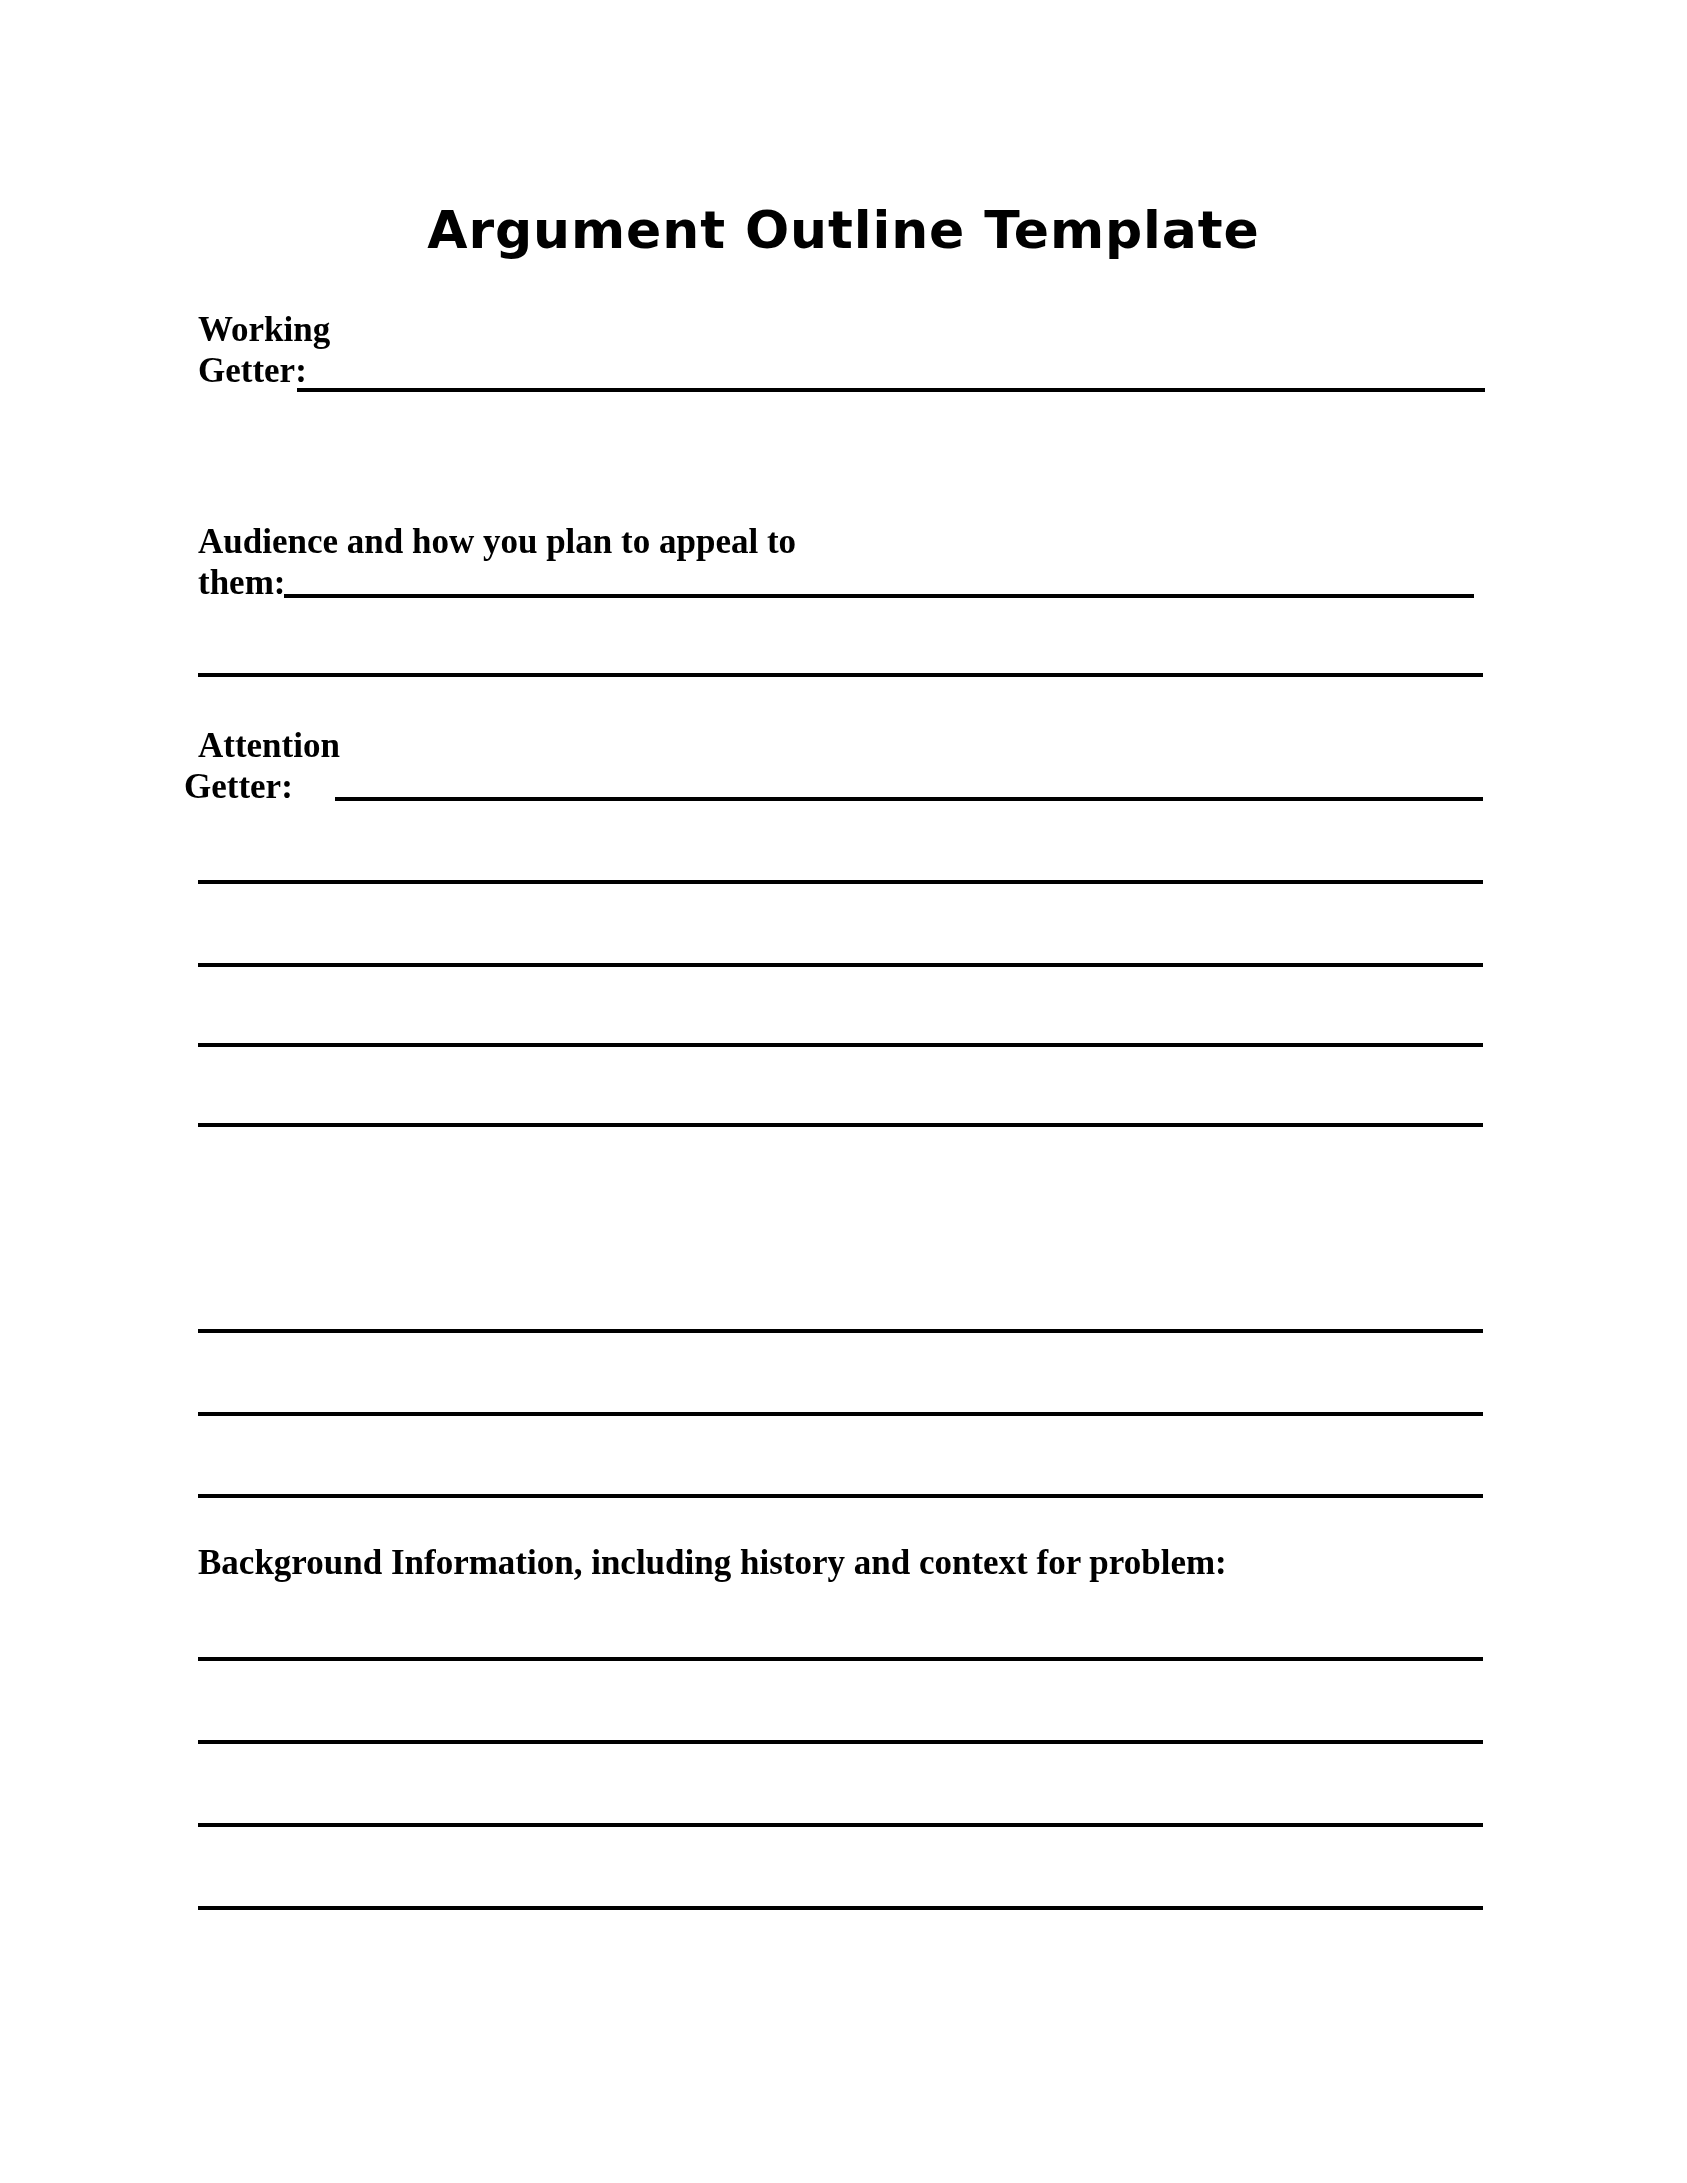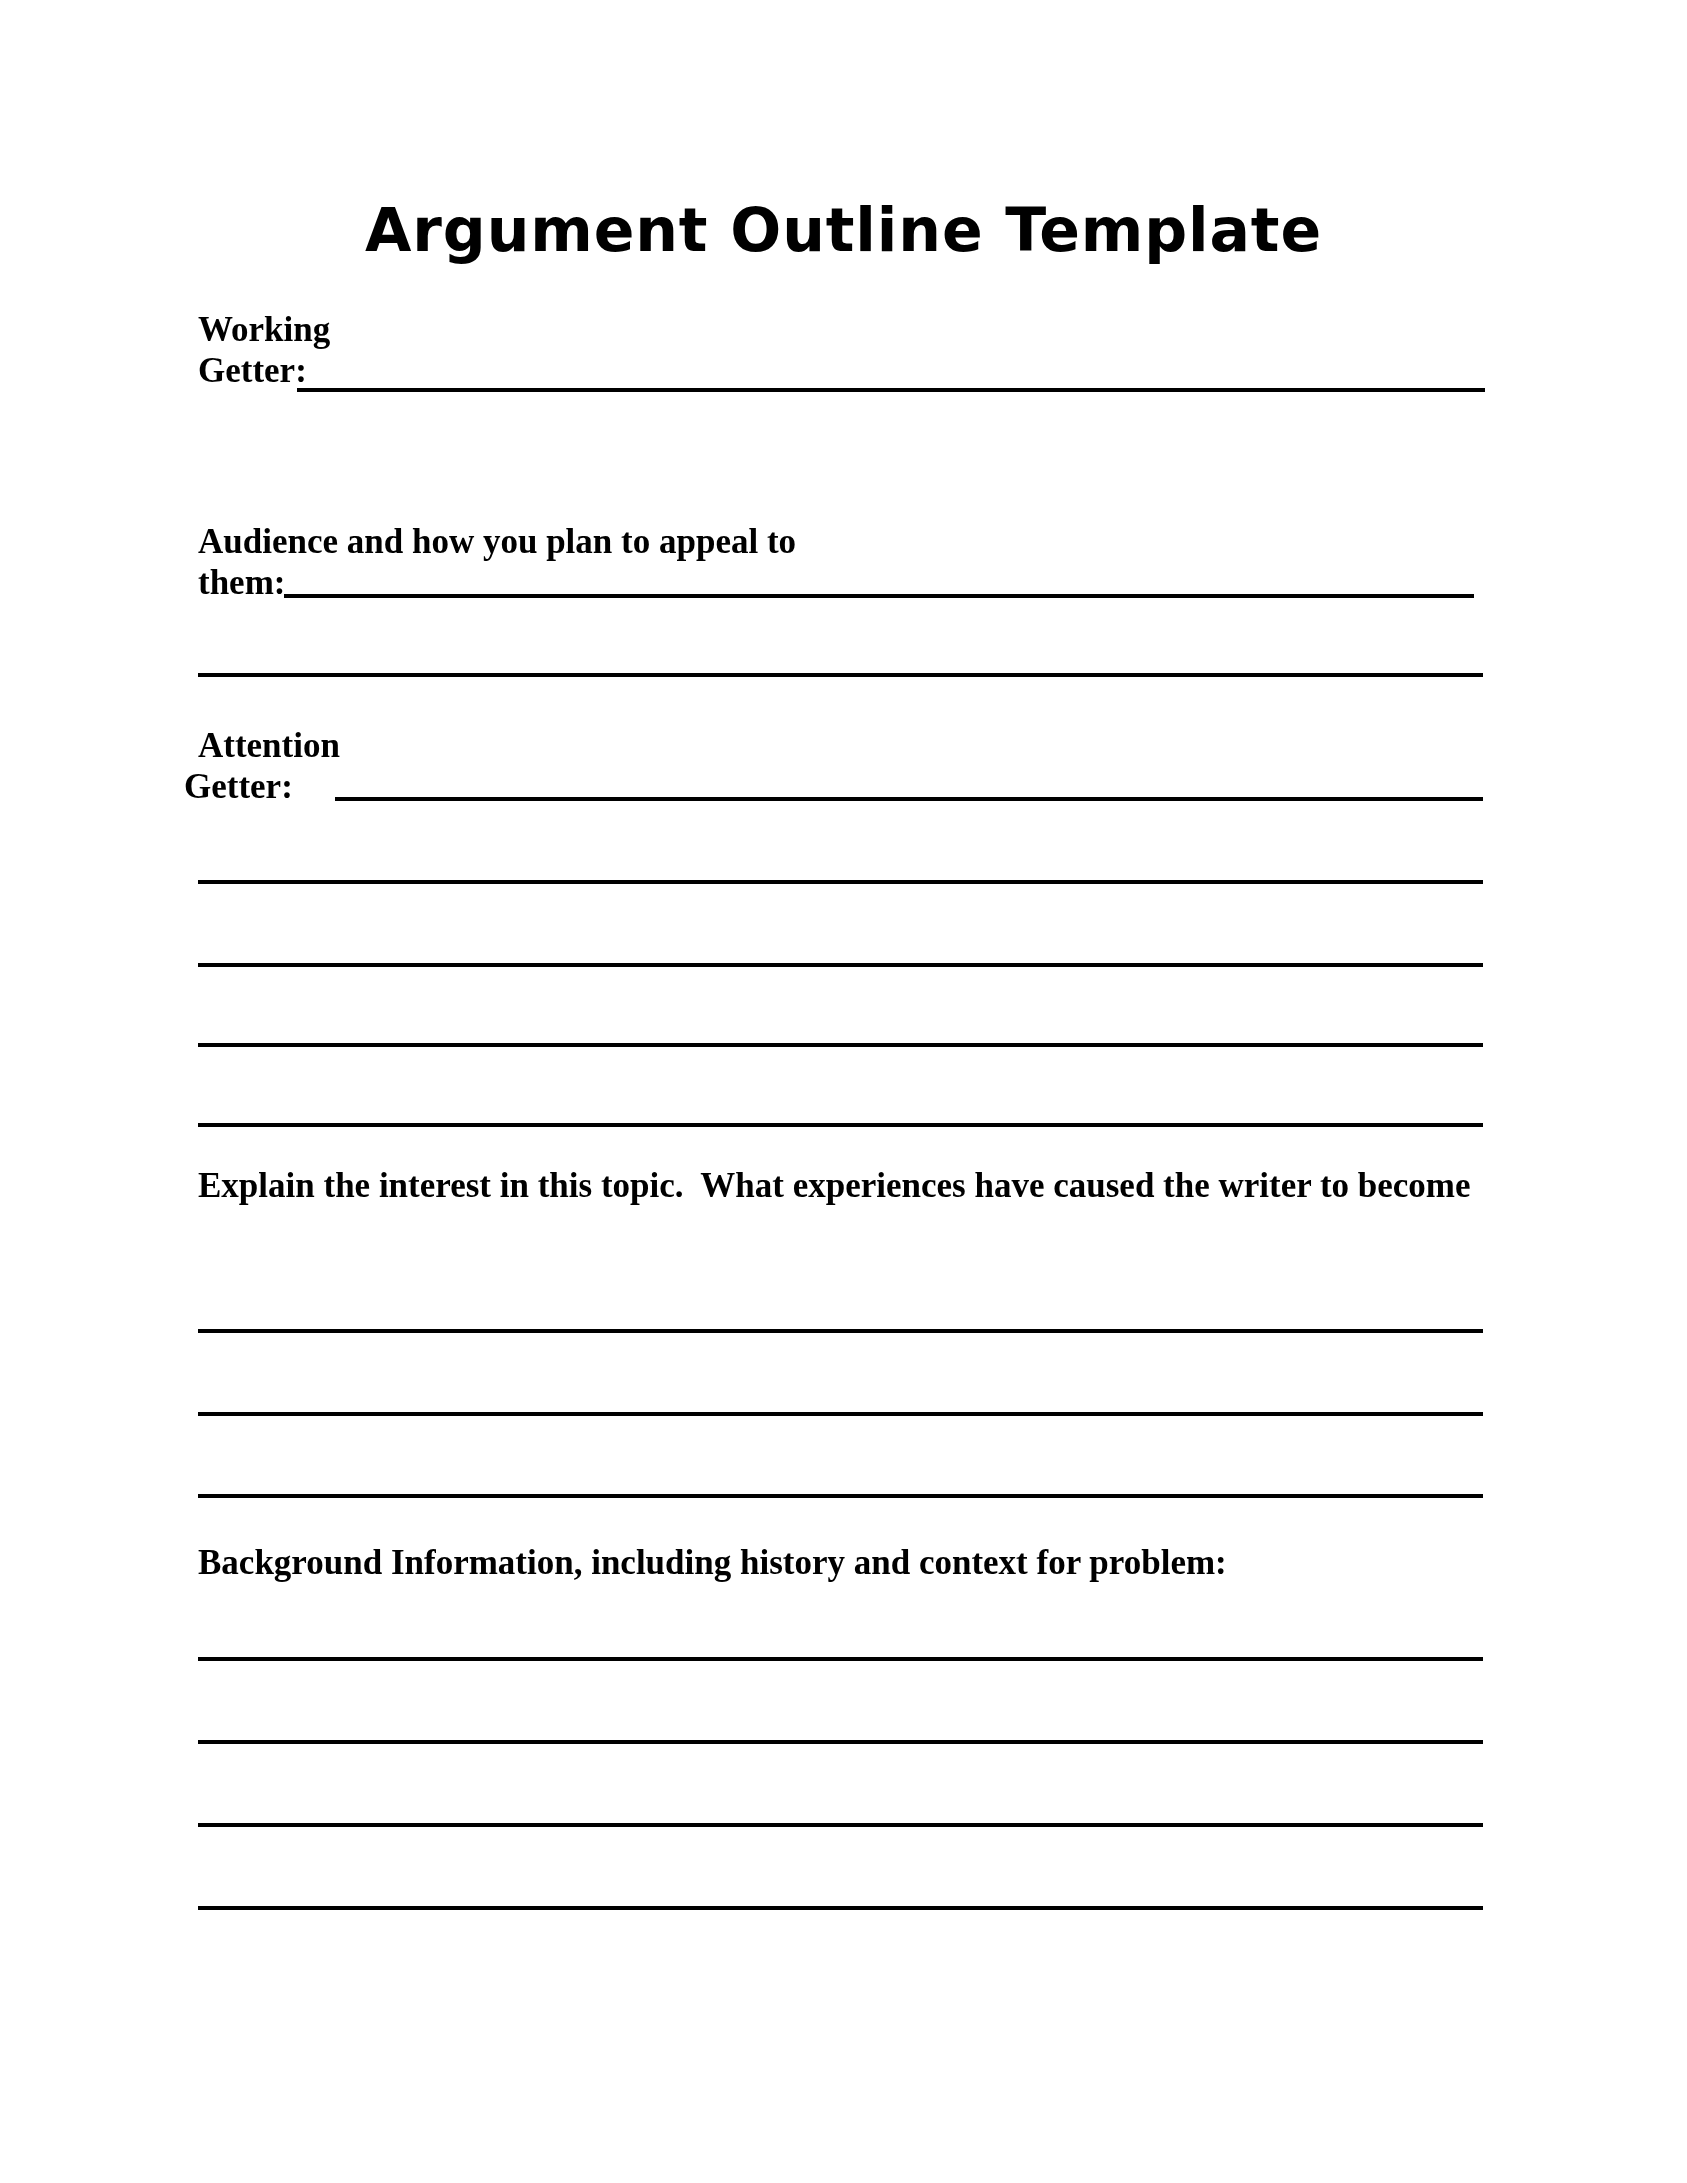--- a/index.html
+++ b/index.html
@@ -15,21 +15,21 @@
     overflow:hidden;
   }
   .doc-title{
     position:absolute;
     top:199px;
     left:0;
     width:1687px;
     text-align:center;
     font-family:"DejaVu Sans", sans-serif;
     font-weight:bold;
-    font-size:60px;
+    font-size:52px;
     line-height:63px;
     letter-spacing:0.9px;
   }
   .tl{
     position:absolute;
     white-space:pre;
     font-weight:bold;
   }
   .rule{
     position:absolute;
@@ -55,21 +55,20 @@
   <div class="rule full" style="top:673px"></div>
 
   <div class="tl" style="top:725px;left:198px">Attention</div>
   <div class="tl" style="top:766px;left:184px">Getter:</div>
   <div class="rule" style="top:797px;left:335px;width:1148px"></div>
   <div class="rule full" style="top:880px"></div>
   <div class="rule full" style="top:963px"></div>
   <div class="rule full" style="top:1043px"></div>
   <div class="rule full" style="top:1123px"></div>
 
-  <div class="tl" style="top:1165px;left:198px">Explain the interest in this topic.  What experiences have caused the writer to become</div>
   <div class="rule full" style="top:1329px"></div>
   <div class="rule full" style="top:1412px"></div>
   <div class="rule full" style="top:1494px"></div>
 
   <div class="tl" style="top:1542px;left:198px">Background Information, including history and context for problem:</div>
   <div class="rule full" style="top:1657px"></div>
   <div class="rule full" style="top:1740px"></div>
   <div class="rule full" style="top:1823px"></div>
   <div class="rule full" style="top:1906px"></div>
 

